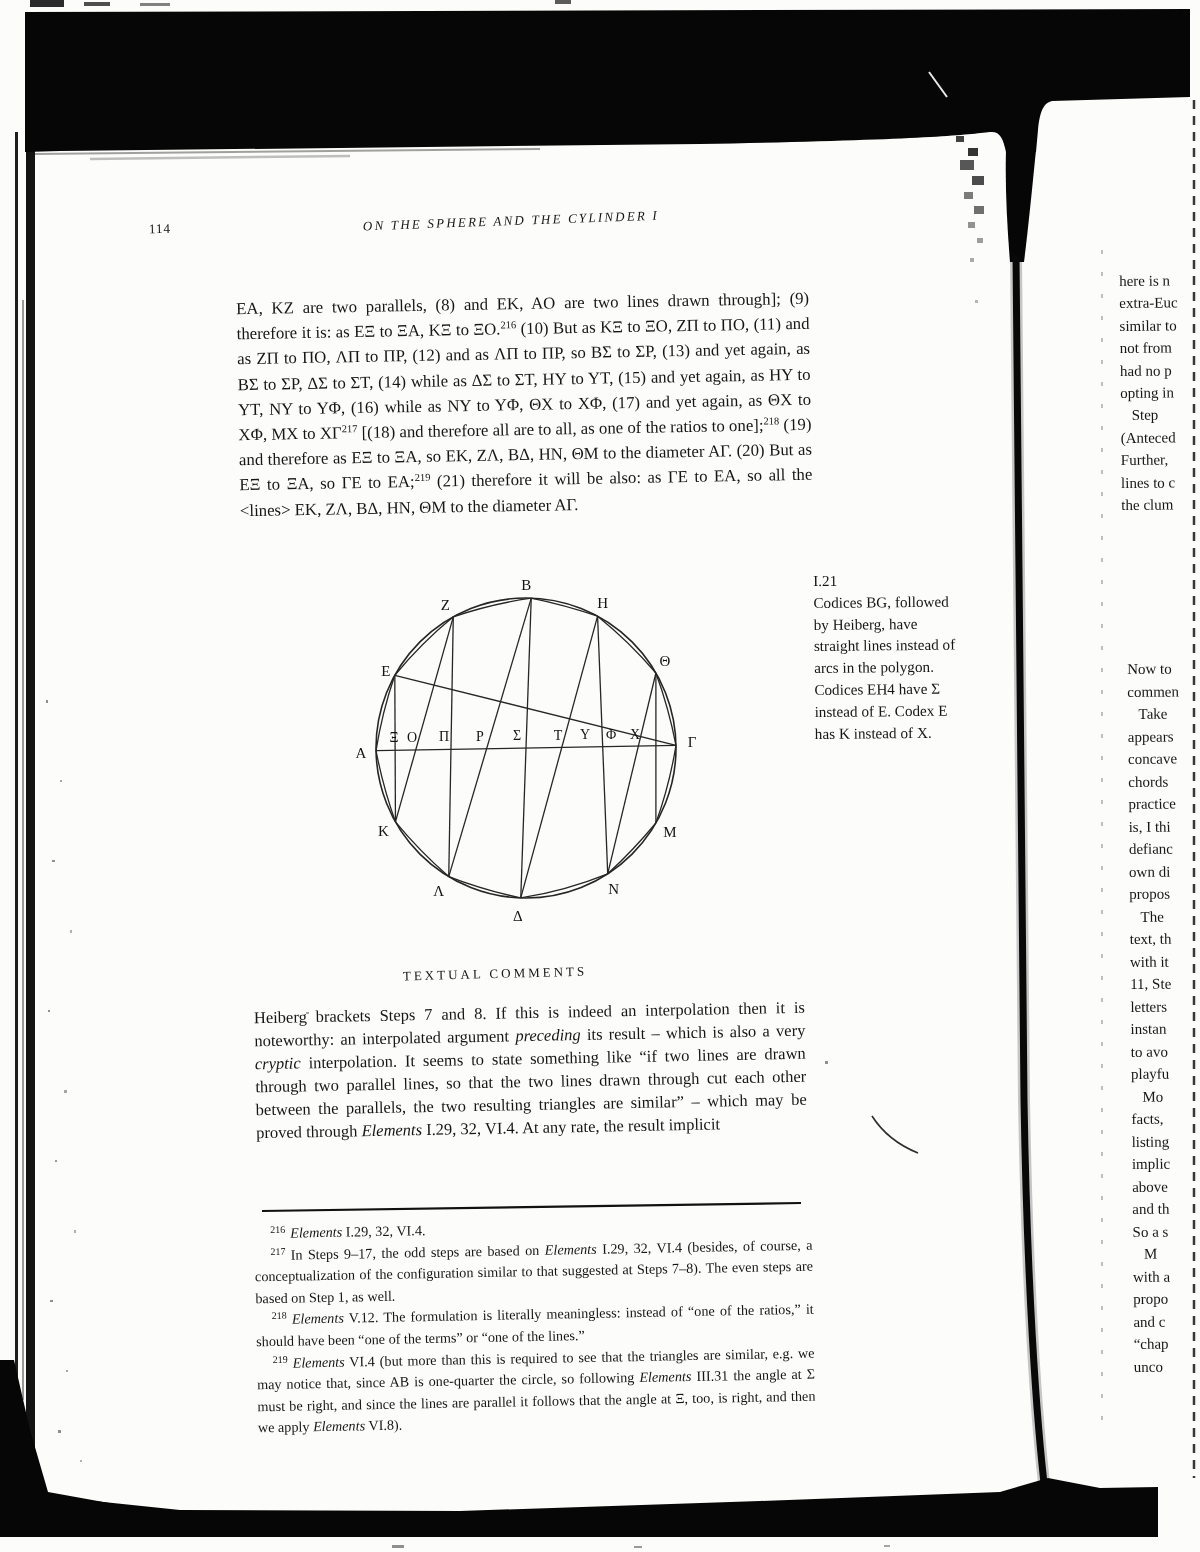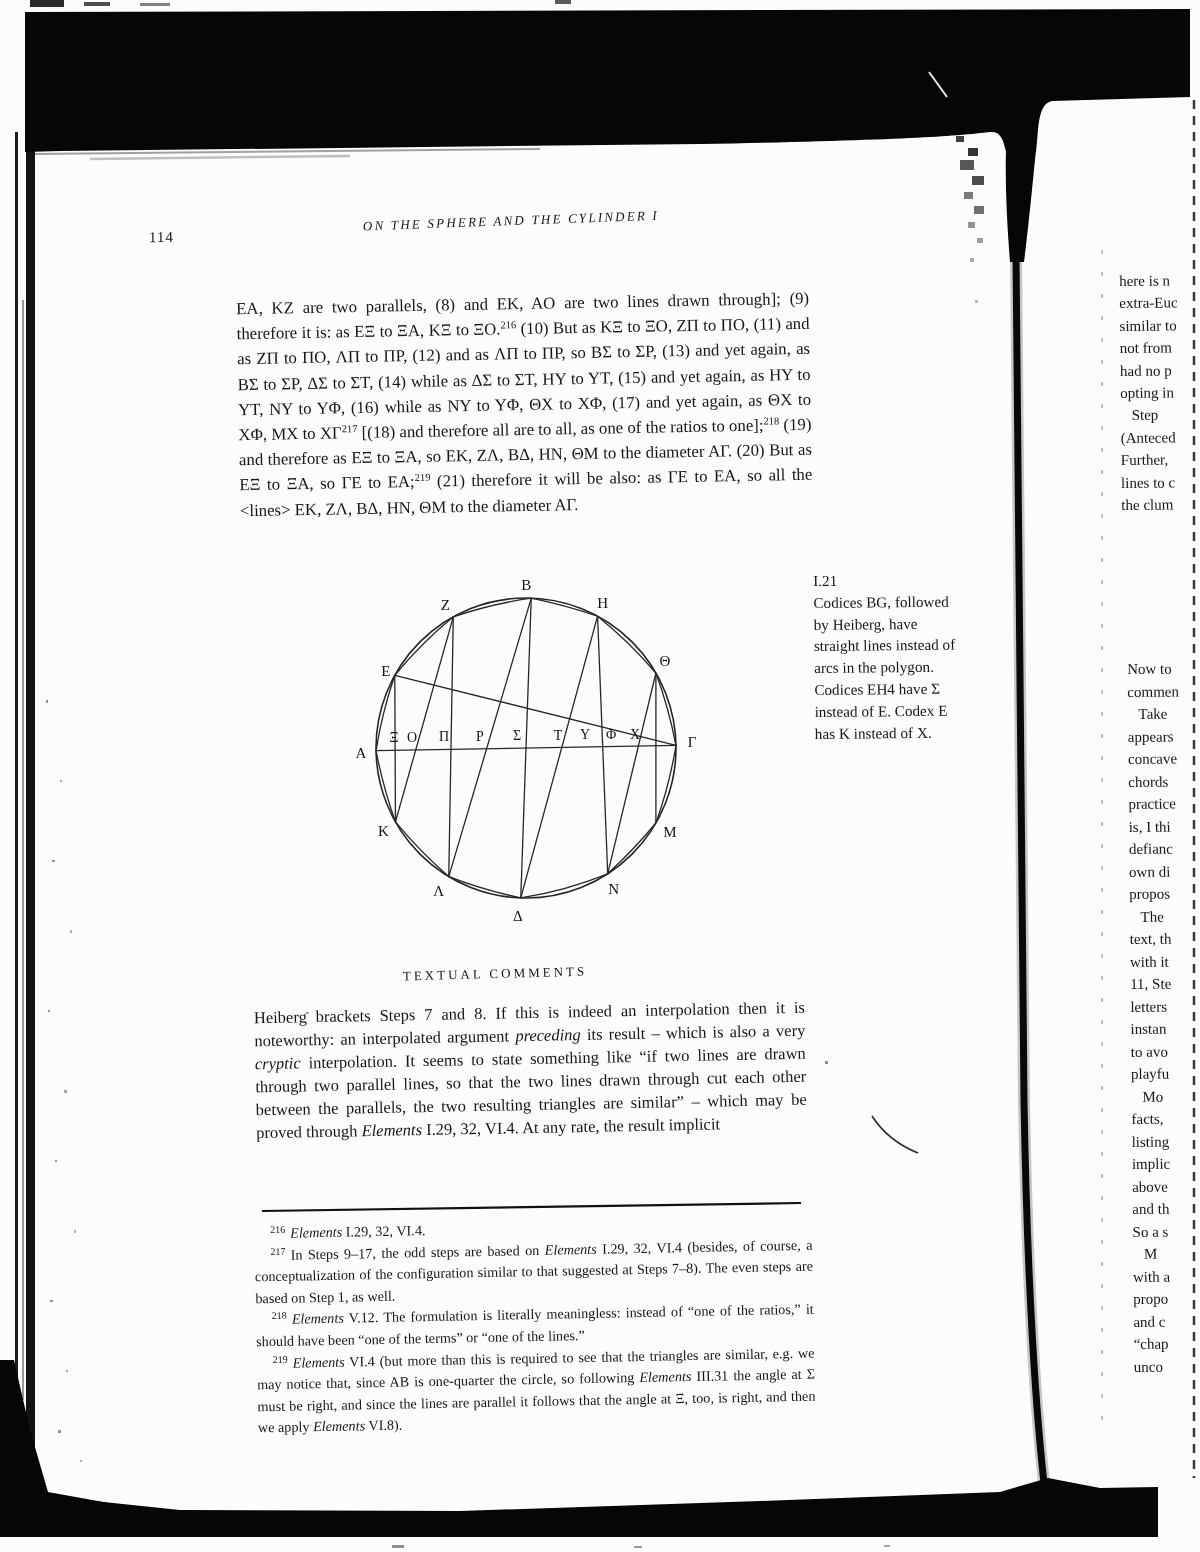--- a/index.html
+++ b/index.html
@@ -2,21 +2,21 @@
 <html><head>
 <meta charset="utf-8">
 <style>
   html,body{margin:0;padding:0;}
   body{
     width:1200px;height:1552px;position:relative;overflow:hidden;
     background:#fcfcfa;color:#161616;
     font-family:"Liberation Serif","DejaVu Serif",serif;
   }
   .abs{position:absolute;}
-  #page-num{left:149px;top:229px;font-size:15px;letter-spacing:1px;transform:rotate(-1deg);}
+  #page-num{left:149px;top:221px;font-size:13px;letter-spacing:1px;transform:rotate(-1deg);}
   #running-head{left:343px;top:213px;width:336px;text-align:center;font-style:italic;
     font-size:13px;letter-spacing:2.2px;transform:rotate(-2.1deg);white-space:nowrap;}
   #main-para{left:238px;top:291px;width:573px;font-size:16.8px;line-height:25.2px;
     text-align:justify;transform:rotate(-1.05deg);}
   .sup{font-size:10.5px;vertical-align:6px;line-height:0;}
   #margin-note{left:814px;top:569px;width:200px;font-size:15.2px;line-height:21.8px;
     white-space:pre-wrap;transform:rotate(-0.6deg);}
   #tc-head{left:395px;top:966px;width:200px;text-align:center;font-size:13px;
     letter-spacing:3px;transform:rotate(-1.5deg);white-space:nowrap;}
   #tc-para{left:255px;top:1001px;width:551px;font-size:16.5px;line-height:23px;

